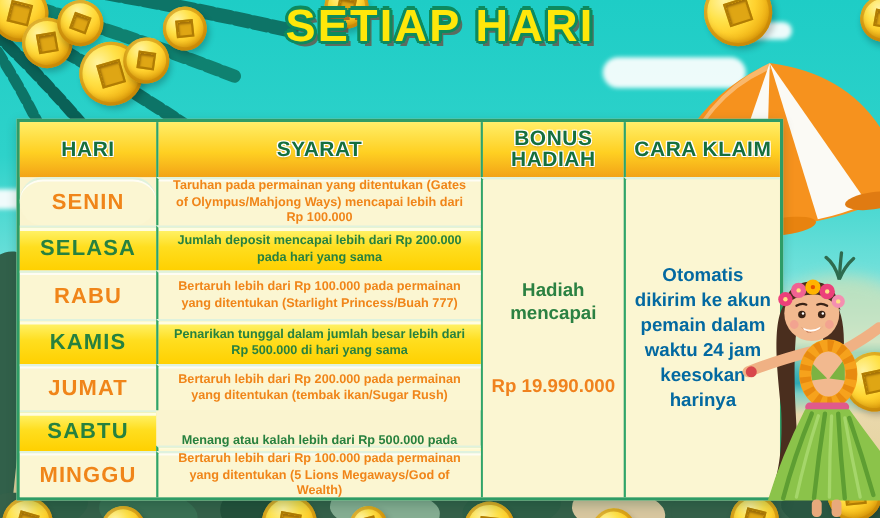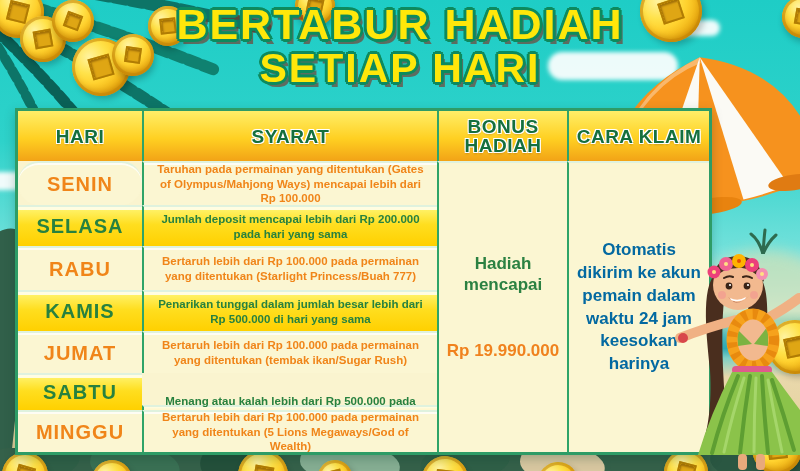--- a/index.html
+++ b/index.html
@@ -144,21 +144,20 @@
   <div class="coin z-bot" style="left:2px;  top:452px; width:46px; height:46px; transform:rotate(16deg);"></div>
   <div class="coin z-bot" style="left:92px; top:460px; width:40px; height:40px; transform:rotate(-8deg);"></div>
   <div class="coin z-bot" style="left:238px; top:450px; width:50px; height:50px; transform:rotate(10deg);"></div>
   <div class="coin z-bot" style="left:318px; top:460px; width:34px; height:34px; transform:rotate(-14deg);"></div>
   <div class="coin z-bot" style="left:422px; top:456px; width:46px; height:46px; transform:rotate(6deg);"></div>
   <div class="coin z-bot" style="left:538px; top:462px; width:40px; height:40px; transform:rotate(-10deg);"></div>
   <div class="coin z-bot" style="left:664px; top:450px; width:44px; height:44px; transform:rotate(14deg);"></div>
   <div class="coin z-bot" style="left:752px; top:424px; width:50px; height:50px; transform:rotate(-6deg);"></div>
 
   <div class="title">
-    <span class="l1">BERTABUR HADIAH</span>
     <span class="l2">SETIAP HARI</span>
   </div>
 
   <div class="promo-table">
     <div class="cell th">HARI</div>
     <div class="cell th bl">SYARAT</div>
     <div class="cell th bl">BONUS HADIAH</div>
     <div class="cell th bl">CARA KLAIM</div>
 
     <div class="cell merged bt bl" style="grid-column:3; grid-row:2 / 9;">
@@ -175,21 +174,21 @@
     <div class="cell day row-yellow txt-green bt" style="grid-column:1; grid-row:3;">SELASA</div>
     <div class="cell syarat row-yellow txt-green bt bl" style="grid-column:2; grid-row:3;">Jumlah deposit mencapai lebih dari Rp 200.000 pada hari yang sama</div>
 
     <div class="cell day row-cream txt-orange bt" style="grid-column:1; grid-row:4;text-align:center;">RABU</div>
     <div class="cell syarat row-cream txt-orange bt bl" style="grid-column:2; grid-row:4;">Bertaruh lebih dari Rp 100.000 pada permainan yang ditentukan (Starlight Princess/Buah 777)</div>
 
     <div class="cell day row-yellow txt-green bt" style="grid-column:1; grid-row:5;">KAMIS</div>
     <div class="cell syarat row-yellow txt-green bt bl" style="grid-column:2; grid-row:5;">Penarikan tunggal dalam jumlah besar lebih dari Rp 500.000 di hari yang sama</div>
 
     <div class="cell day row-cream txt-orange bt" style="grid-column:1; grid-row:6;">JUMAT</div>
-    <div class="cell syarat row-cream txt-orange bt bl" style="grid-column:2; grid-row:6;">Bertaruh lebih dari Rp 100.000 pada permainan yang ditentukan (tembak ikan/Sugar Rush)</div>
+    <div class="cell syarat row-cream txt-orange bt bl" style="grid-column:2; grid-row:6;">Bertaruh lebih dari Rp 200.000 pada permainan yang ditentukan (tembak ikan/Sugar Rush)</div>
 
     <div class="cell day row-yellow txt-green bt" style="grid-column:1; grid-row:7;">SABTU</div>
     <div class="cell syarat row-yellow txt-green bt bl" style="grid-column:2; grid-row:7;margin-top:32px;">Menang atau kalah lebih dari Rp 500.000 pada hari yang sama</div>
 
     <div class="cell day row-cream txt-orange bt" style="grid-column:1; grid-row:8;">MINGGU</div>
     <div class="cell syarat row-cream txt-orange bt bl" style="grid-column:2; grid-row:8;">Bertaruh lebih dari Rp 100.000 pada permainan yang ditentukan (5 Lions Megaways/God of Wealth)</div>
   </div>
 
   <svg class="hula-girl" width="150" height="231" viewBox="0 0 150 231">
 

